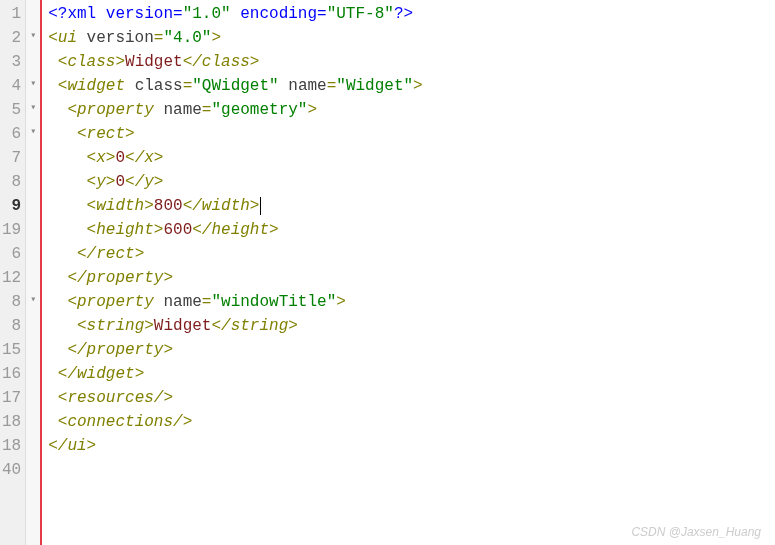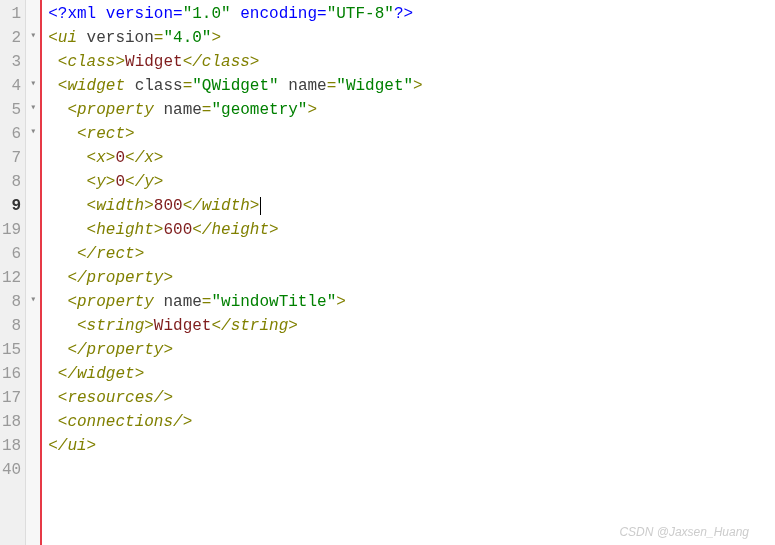--- a/index.html
+++ b/index.html
@@ -64,21 +64,21 @@
 .cursor {
   display: inline-block;
   width: 1px;
   height: 18px;
   background: #000;
   vertical-align: middle;
   margin-left: 1px;
 }
 .watermark {
   position: absolute;
-  right: 26px;
+  right: 14px;
   bottom: 6px;
   color: #ccc;
   font-size: 12px;
   font-style: italic;
   font-family: Arial, sans-serif;
 }
 </style>
 </head>
 <body>
 

